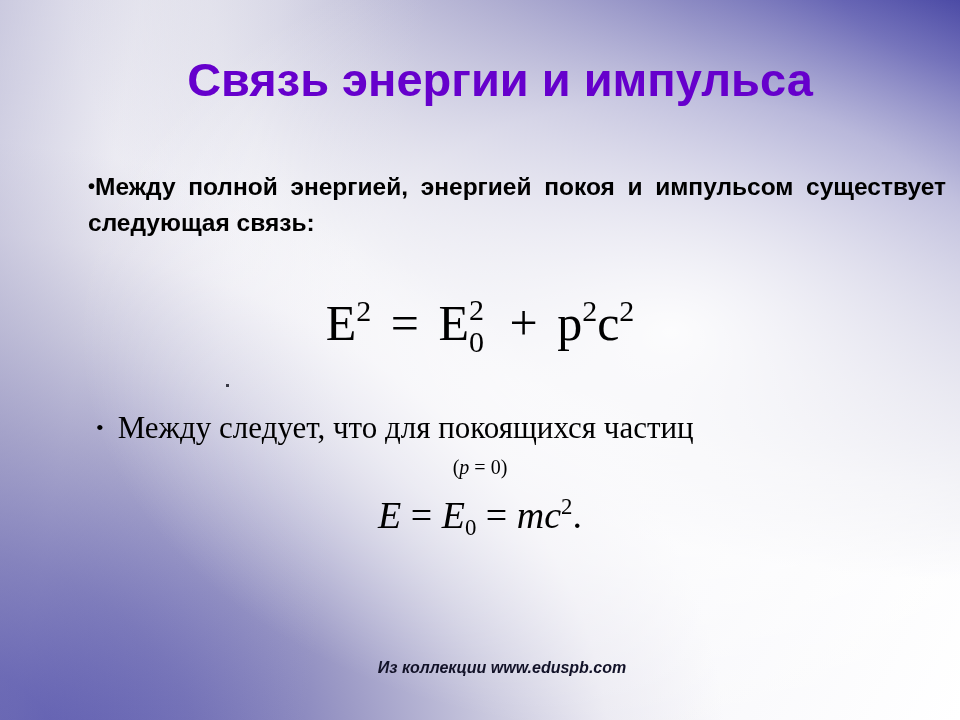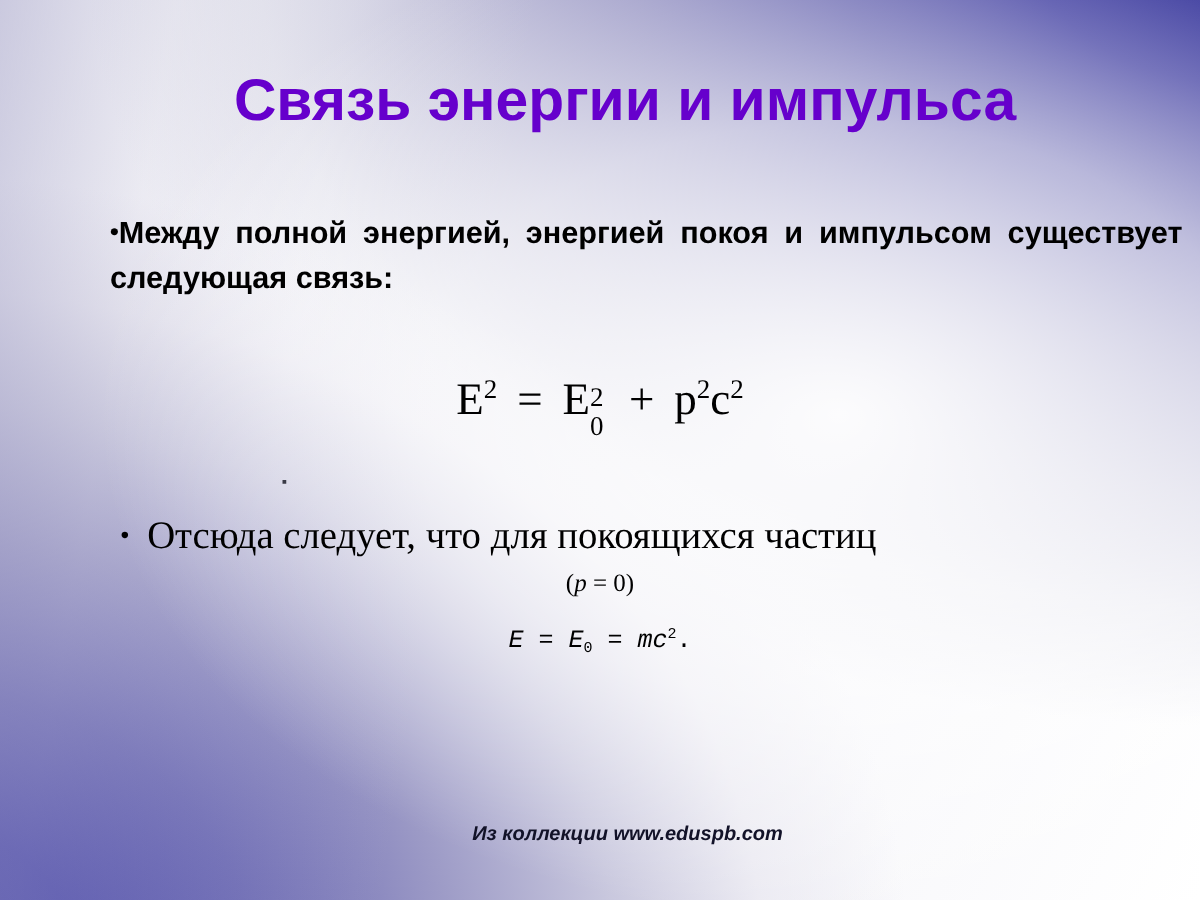--- a/index.html
+++ b/index.html
@@ -120,21 +120,21 @@
 
   
   #formula-main {
     position: absolute;
     top: 282px;
     left: 0;
     width: 960px;
     text-align: center;
     color: #000000;
     font-family: "Liberation Serif", serif;
-    font-size: 36px;
+    font-size: 50px;
     line-height: 58px;
     white-space: nowrap;
   }
   #formula-main .op {
     margin: 0 7px;
   }
   .sup {
     font-size: 0.60em;
     vertical-align: 0.62em;
     letter-spacing: 0;
@@ -202,22 +202,22 @@
     line-height: 38px;
     white-space: nowrap;
   }
   #formula-emc {
     position: absolute;
     top: 488px;
     left: 0;
     width: 960px;
     text-align: center;
     color: #000000;
-    font-family: Liberation Mono, monospace;
-    font-size: 20px;
+    font-family: Liberation Serif, serif;
+    font-size: 38px;
     line-height: 38px;
     white-space: nowrap;
   }
   .ital {
     font-style: italic;
   }
 
   #footer {
     position: absolute;
     top: 657px;
@@ -257,21 +257,21 @@
       <span>E</span><span class="sup">2</span>
       <span class="op">=</span>
       <span>E</span><span class="supsub"><span class="s-up">2</span><span class="s-dn">0</span></span>
       <span class="op">+</span>
       <span>p</span><span class="sup">2</span><span>c</span><span class="sup">2</span>
     </div>
 
     <div id="stray-dot"></div>
 
     <div id="bullet-two">
-      <span class="dot">•</span><span>Отсюда следует, что для покоящихся частиц</span>
+      <span class="dot">•</span><span>Между следует, что для покоящихся частиц</span>
     </div>
 
     <div id="formula-p">
       <span>(</span><span class="ital">p</span>
       <span>=</span>
       <span>0</span><span>)</span>
     </div>
 
     <div id="formula-emc">
       <span class="ital">E</span>

